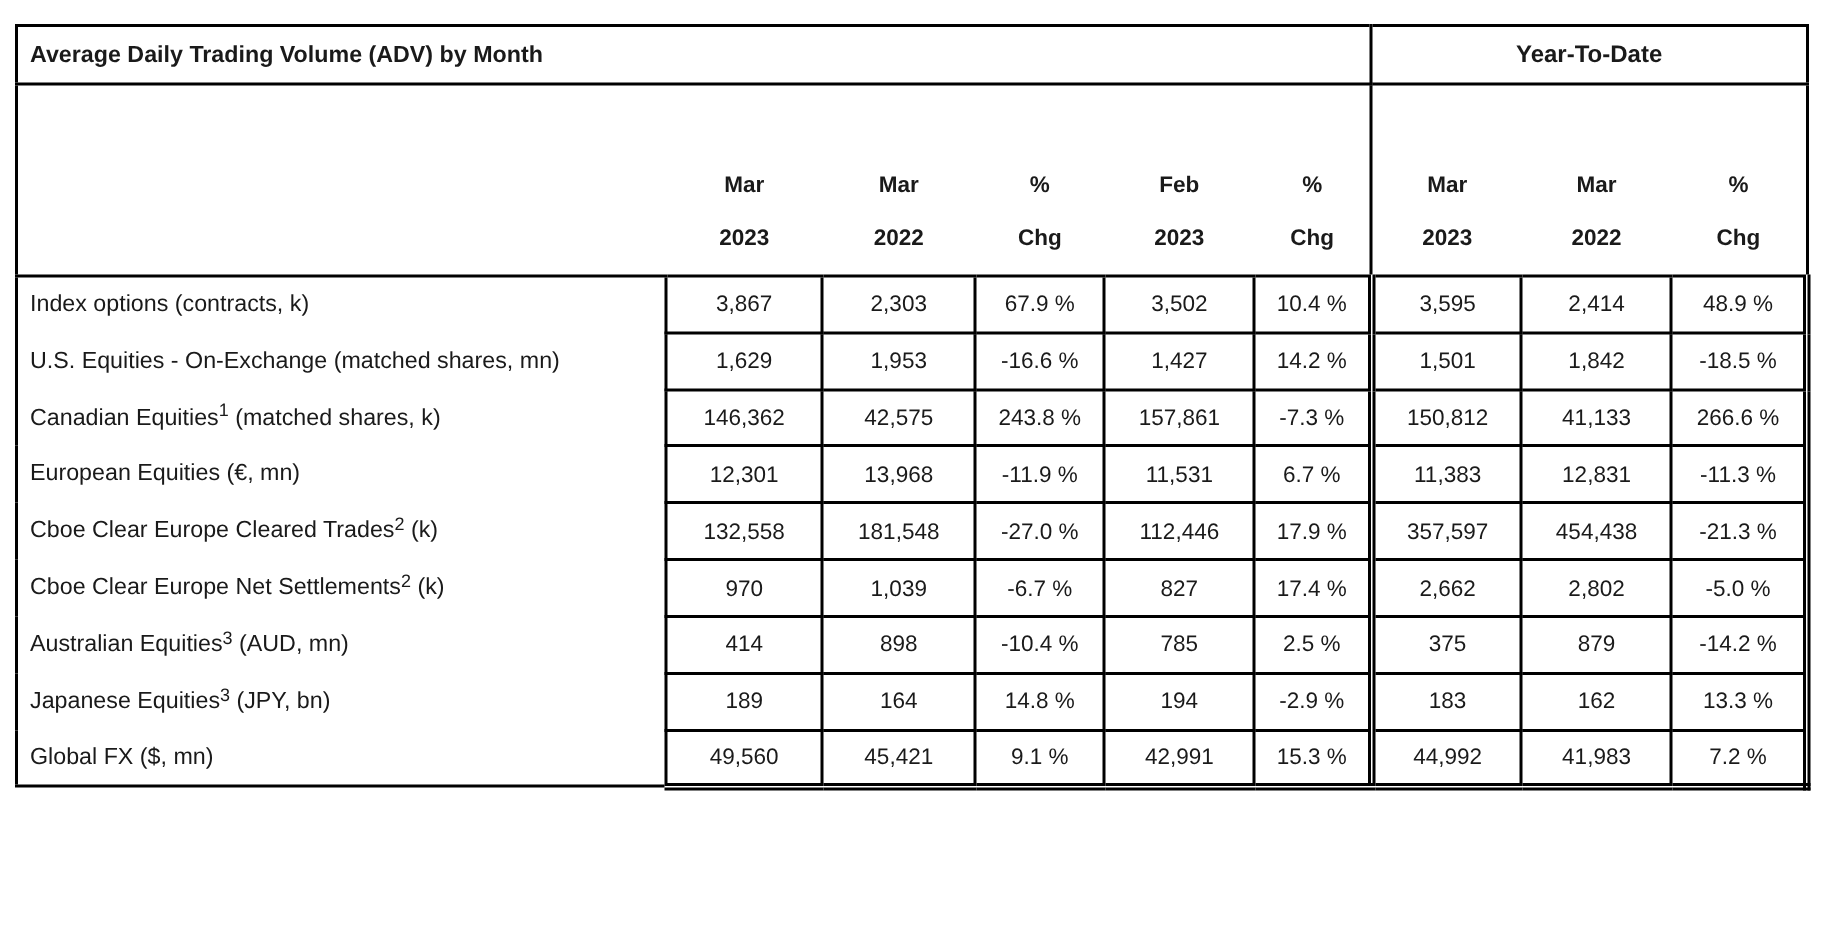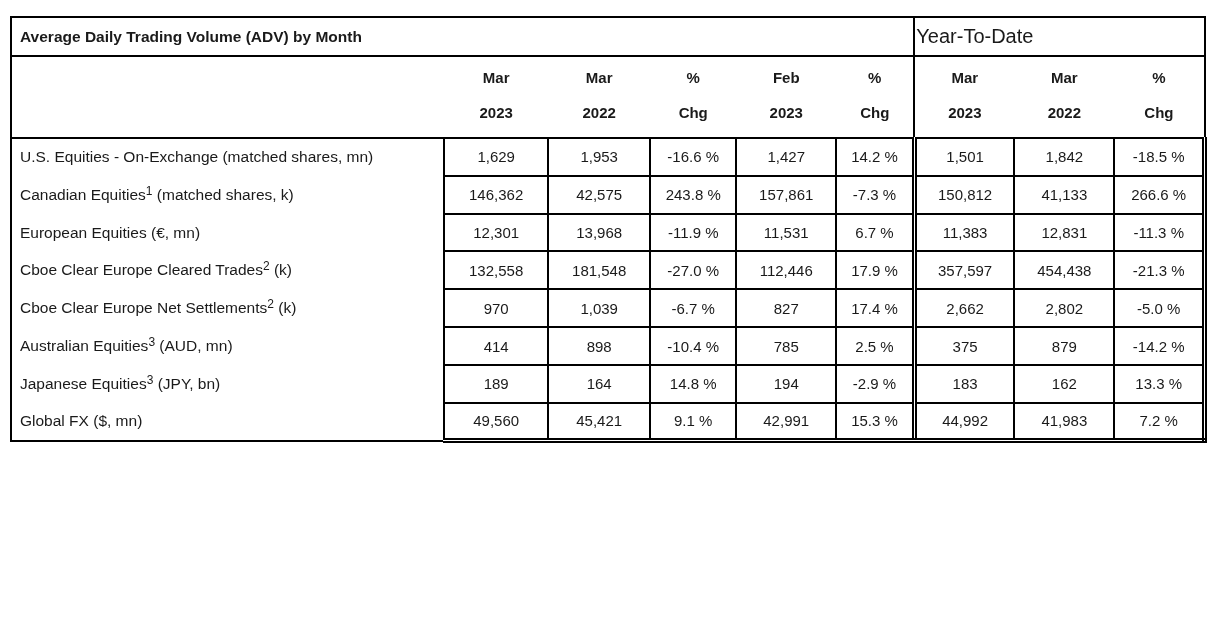--- a/index.html
+++ b/index.html
@@ -25,26 +25,27 @@
     border-right: 2px solid #000;
     border-bottom: 2px solid #000;
     font-weight: bold;
     font-size: 15.5px;
     text-align: left;
     padding-left: 8px;
     vertical-align: middle;
   }
   td.title-right {
     border-bottom: 2px solid #000;
-    font-weight: normal;
-    font-size: 20px;
+    font-weight: bold;
+    font-size: 16px;
+    text-align: center;
     vertical-align: middle;
   }
   
-  tr.header-row { height: 82px; }
+  tr.header-row { height: 128px; }
   th.hdr {
     border-bottom: 2px solid #000;
     font-weight: bold;
     font-size: 15px;
     text-align: center;
     vertical-align: bottom;
     padding-bottom: 7px;
     line-height: 35px;
   }
   th.hdr.ytd-first { border-left: 2px solid #000; }
@@ -130,20 +131,31 @@
           <div>Mar</div>
           <div>2022</div>
         </th>
     <th class="hdr">
           <div>%</div>
           <div>Chg</div>
         </th>
   </tr>
 
 
+  <tr class="data-row">
+    <td class="lbl"><span>Index options (contracts, k)</span><sup></sup><span></span></td>
+    <td class="num">3,867</td>
+    <td class="num">2,303</td>
+    <td class="num">67.9 %</td>
+    <td class="num">3,502</td>
+    <td class="num">10.4 %</td>
+    <td class="num ytd-first">3,595</td>
+    <td class="num">2,414</td>
+    <td class="num ytd-last">48.9 %</td>
+  </tr>
 
 
   <tr class="data-row">
     <td class="lbl"><span>U.S. Equities - On-Exchange (matched shares, mn)</span><sup></sup><span></span></td>
     <td class="num">1,629</td>
     <td class="num">1,953</td>
     <td class="num">-16.6 %</td>
     <td class="num">1,427</td>
     <td class="num">14.2 %</td>
     <td class="num ytd-first">1,501</td>

